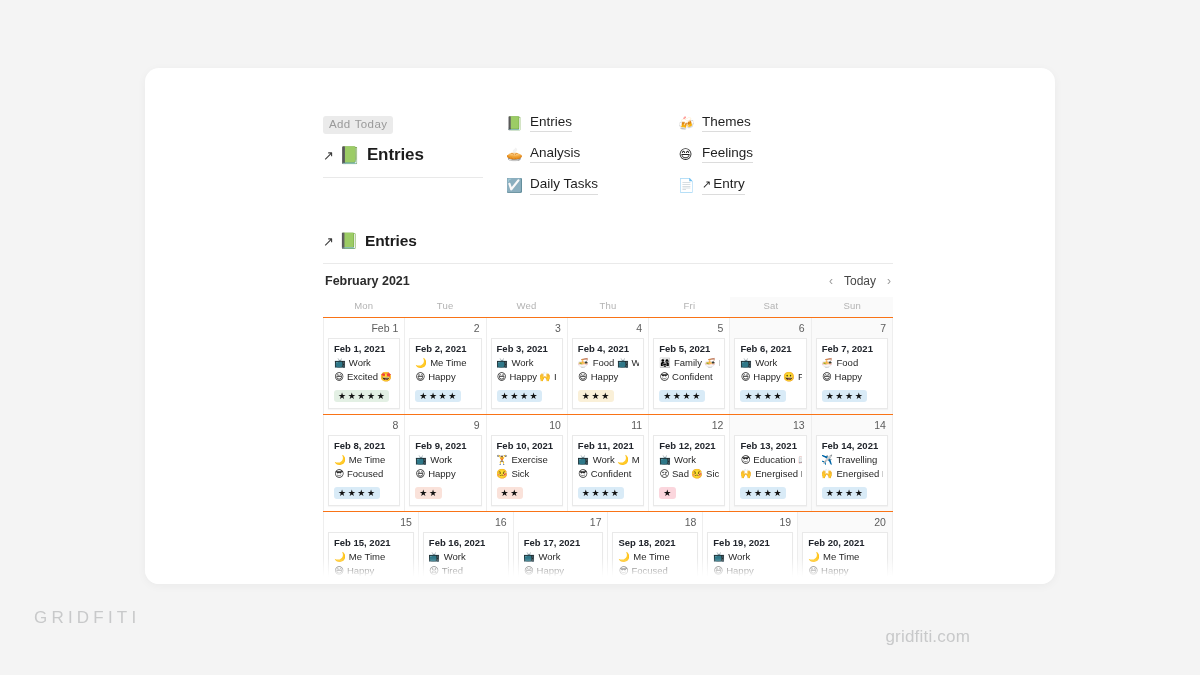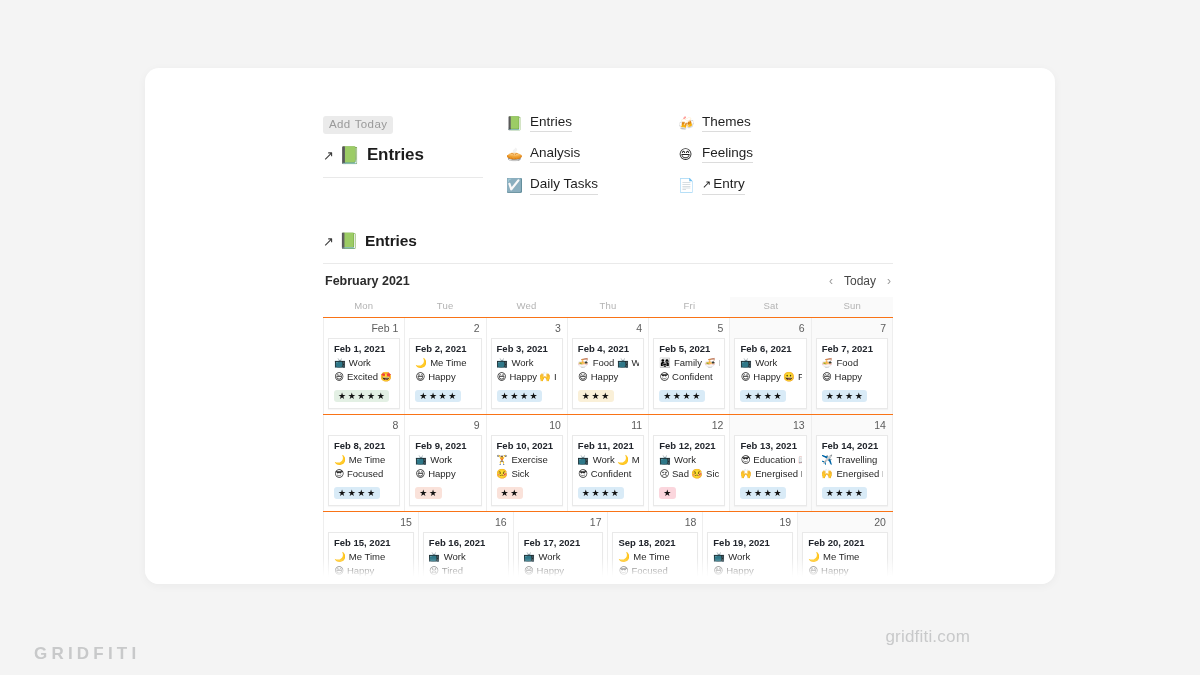--- a/index.html
+++ b/index.html
@@ -168,23 +168,23 @@
   .fade {
     position: absolute;
     left: 0; right: 0; bottom: 0;
     height: 26px;
     background: linear-gradient(to bottom, rgba(255,255,255,0), #ffffff 72%);
     pointer-events: none;
   }
 
   
   .brand-left {
-    position: absolute; left: 34px; top: 644px;
+    position: absolute; left: 34px; top: 608px;
     font-size: 17px; letter-spacing: 4.2px;
-    color: #c8c9ca; font-weight: 700;
+    color: #c8c9ca; font-weight: 400;
   }
   .brand-right {
     position: absolute; right: 30px; top: 627px;
     font-size: 17px; color: #c8c9ca; letter-spacing: .2px;
   }
 </style>
 </head>
 <body>
 
 <div class="stage">

